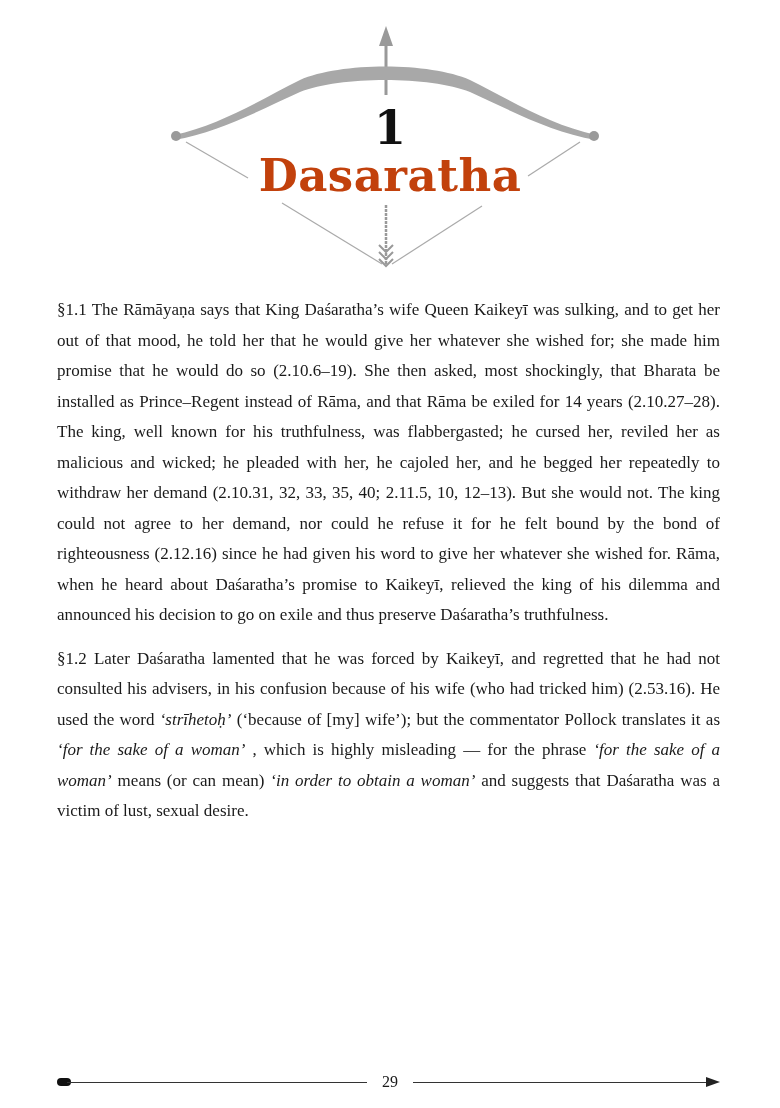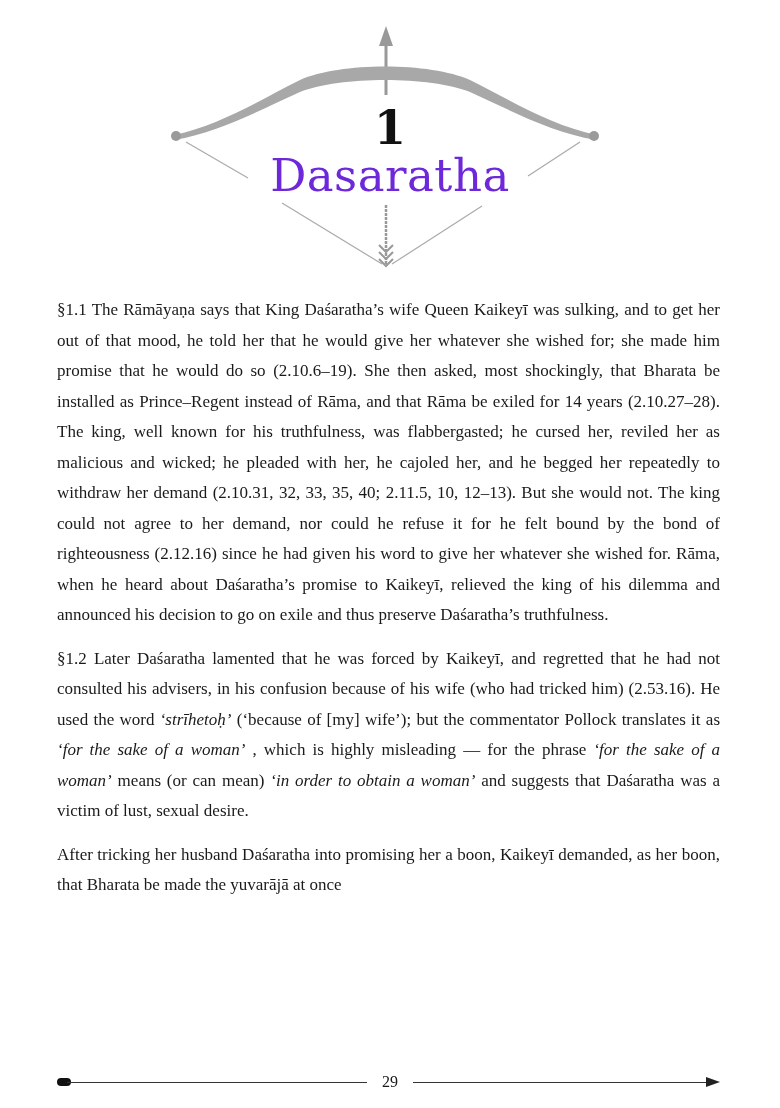--- a/index.html
+++ b/index.html
@@ -1,20 +1,20 @@
 <!DOCTYPE html>
 <html><head>
 <meta charset="utf-8">
 <style>
   html, body { margin: 0; padding: 0; background: #ffffff; }
   body { width: 780px; height: 1108px; position: relative; overflow: hidden; font-family: "Liberation Serif", "DejaVu Serif", serif; color: #1a1a1a; }
   .header { position: absolute; left: 160px; top: 0; width: 460px; height: 280px; }
   .header svg { position: absolute; left: 0; top: 0; }
   .chapter-num { position: absolute; left: 0; width: 460px; top: 105px; text-align: center; font-family: "DejaVu Serif", serif; font-weight: bold; font-size: 46px; line-height: 46px; color: #111; }
-  .chapter-title { position: absolute; left: 0; width: 460px; top: 150px; text-align: center; font-family: "DejaVu Serif", serif; font-weight: normal; font-size: 45px; line-height: 52px; color: #6d28d9; letter-spacing: 0.5px; }
+  .chapter-title { position: absolute; left: 0; width: 460px; top: 150px; text-align: center; font-family: "DejaVu Serif", serif; font-weight: bold; font-size: 45px; line-height: 52px; color: #c2410c; letter-spacing: 0.5px; }
   .body { position: absolute; left: 57px; top: 295px; width: 663px; font-size: 17px; line-height: 30.5px; text-align: justify; }
   .body p { margin: 0 0 13px 0; }
   .body p.last { margin-bottom: 0; }
   em { }
   .footer { position: absolute; left: 57px; top: 1072px; width: 663px; height: 20px; }
   .footer .line-left { position: absolute; left: 10px; top: 10px; width: 300px; border-top: 1px solid #333; }
   .footer .line-right { position: absolute; left: 356px; top: 10px; width: 295px; border-top: 1px solid #333; }
   .footer .dot { position: absolute; left: 0; top: 6px; width: 14px; height: 8px; background: #111; border-radius: 4px; }
   .footer .arrowhead { position: absolute; right: 0; top: 5px; width: 0; height: 0; border-top: 5px solid transparent; border-bottom: 5px solid transparent; border-left: 14px solid #222; }
   .footer .page-num { position: absolute; left: 310px; width: 46px; top: 0; text-align: center; font-size: 16px; line-height: 20px; }
@@ -44,23 +44,20 @@
   <div class="chapter-title">Dasaratha</div>
 </div>
 
 <div class="body">
   <p>
     <span>§1.1</span><span> The Rāmāyaṇa says that King Daśaratha’s wife Queen Kaikeyī was sulking, and to get her out of that mood, he told her that he would give her whatever she wished for; she made him promise that he would do so (2.10.6–19). She then asked, most shockingly, that Bharata be installed as Prince–Regent instead of Rāma, and that Rāma be exiled for 14 years (2.10.27–28). The king, well known for his truthfulness, was flabbergasted; he cursed her, reviled her as malicious and wicked; he pleaded with her, he cajoled her, and he begged her repeatedly to withdraw her demand (2.10.31, 32, 33, 35, 40; 2.11.5, 10, 12–13). But she would not. The king could not agree to her demand, nor could he refuse it for he felt bound by the bond of righteousness (2.12.16) since he had given his word to give her whatever she wished for. Rāma, when he heard about Daśaratha’s promise to Kaikeyī, relieved the king of his dilemma and announced his decision to go on exile and thus preserve Daśaratha’s truthfulness.</span>
   </p>
   <p>
     <span>§1.2</span><span> Later Daśaratha lamented that he was forced by Kaikeyī, and regretted that he had not consulted his advisers, in his confusion because of his wife (who had tricked him) (2.53.16). He used the word </span><em>‘strīhetoḥ’</em><span> (‘because of [my] wife’); but the commentator Pollock translates it as </span><em>‘for the sake of a woman’</em><span> , which is highly misleading — for the phrase </span><em>‘for the sake of a woman’</em><span> means (or can mean) </span><em>‘in order to obtain a woman’</em><span> and suggests that Daśaratha was a victim of lust, sexual desire.</span>
   </p>
-  <p class="last">
-    <span>After tricking her husband Daśaratha into promising her a boon, Kaikeyī demanded, as her boon, that Bharata be made the yuvarājā at once</span>
-  </p>
 </div>
 
 <div class="footer">
   <div class="dot"></div>
   <div class="line-left"></div>
   <div class="page-num">29</div>
   <div class="line-right"></div>
   <div class="arrowhead"></div>
 </div>
 

